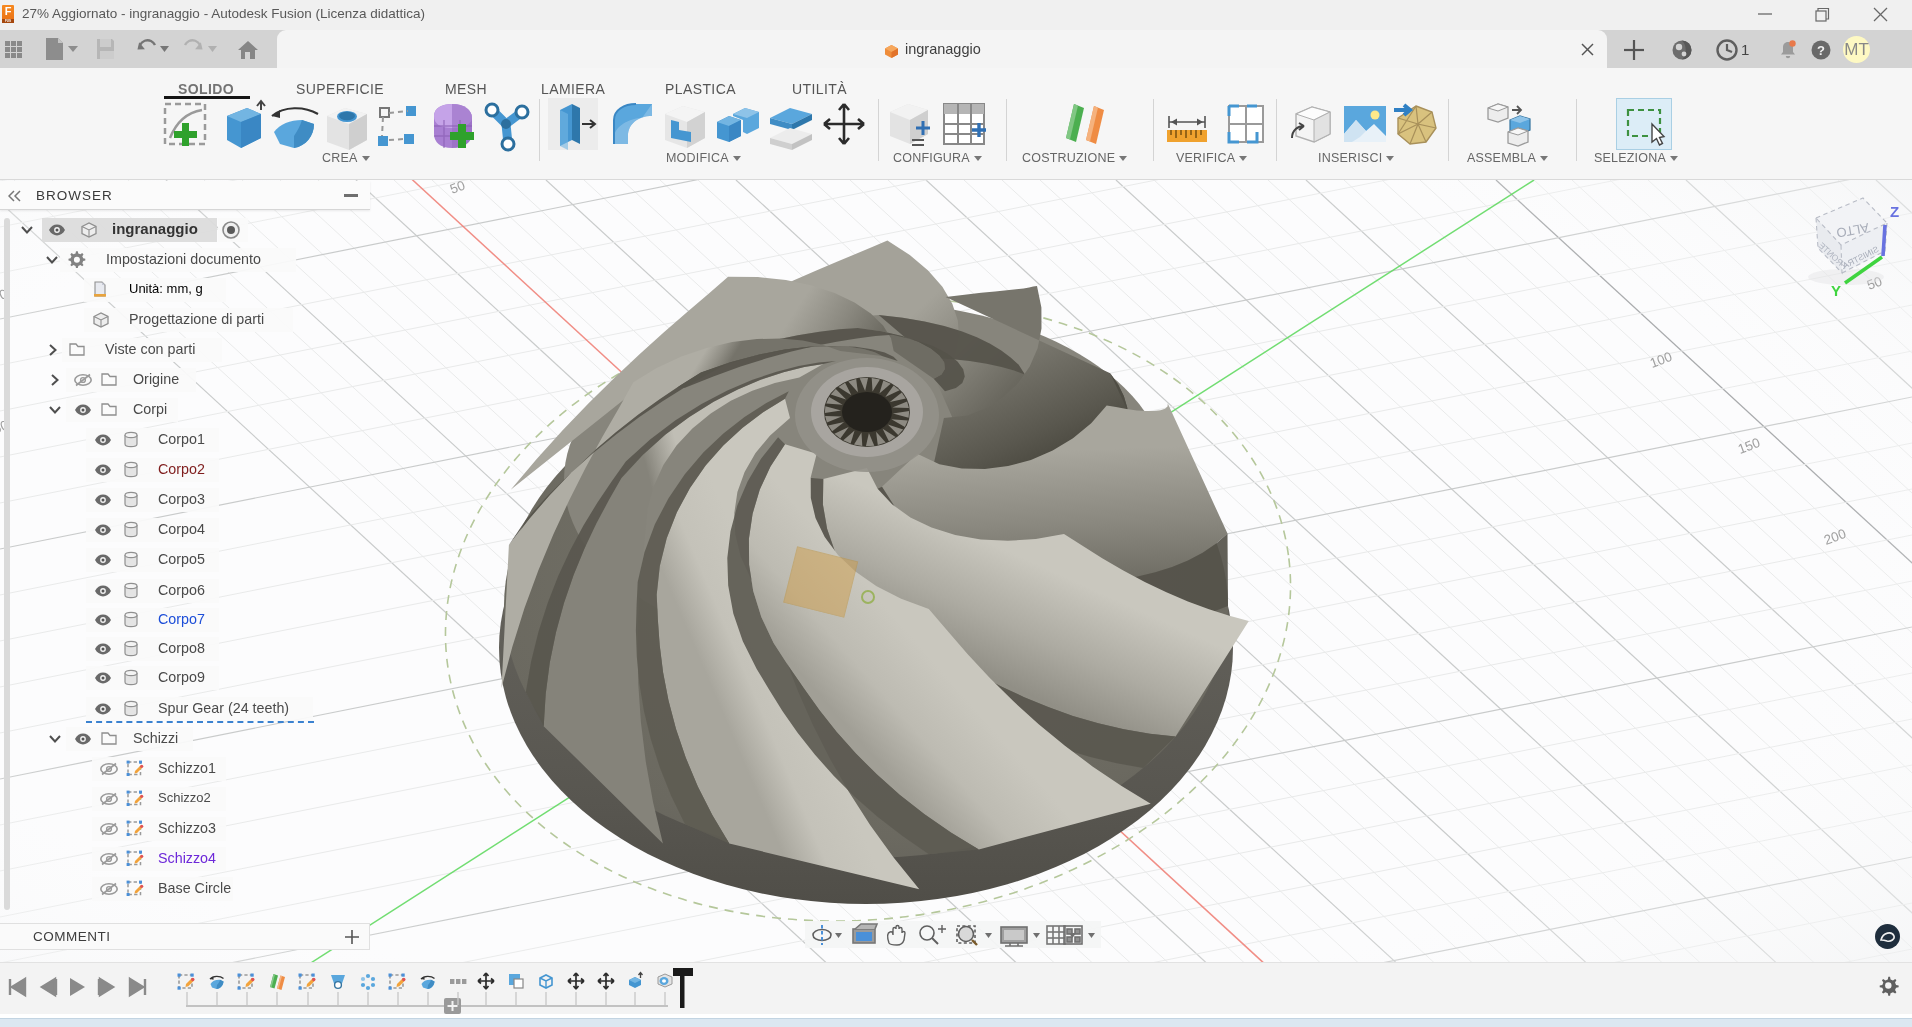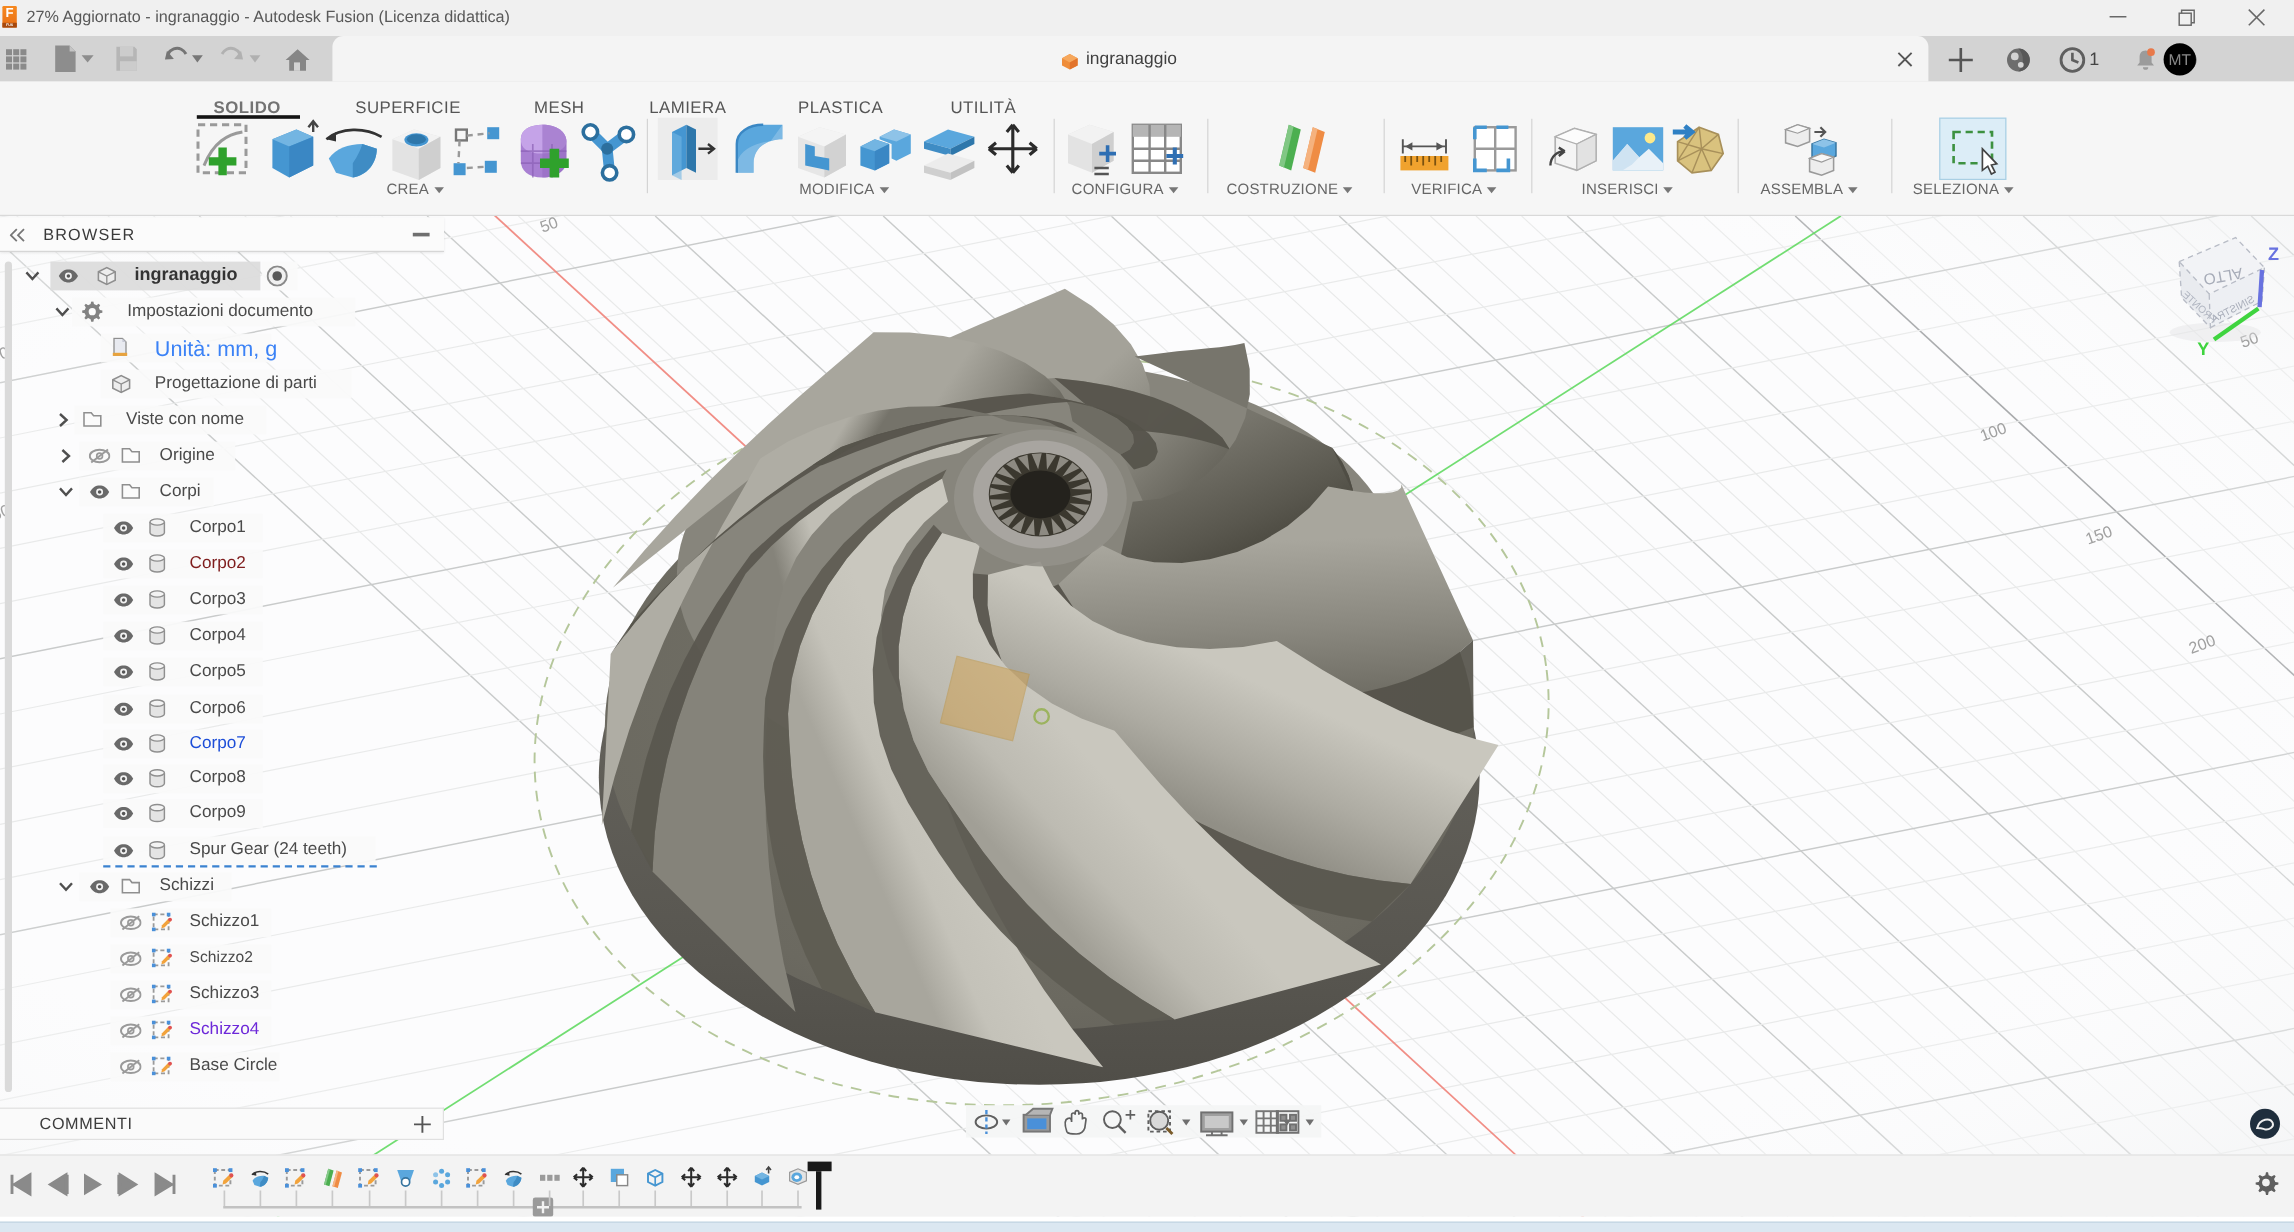--- a/index.html
+++ b/index.html
@@ -334,21 +334,21 @@
 <div class="abs" style="left:1741px;top:41px;font-size:15px;color:#444">1</div>
 <svg class="abs" style="left:1776px;top:38px" width="24" height="24">
   <path d="M 12 4 C 8.8 4 7 6.3 7 9.5 L 7 14 L 5 16.5 L 19 16.5 L 17 14 L 17 9.5 C 17 6.3 15.2 4 12 4 Z" fill="#9b9b9b"></path>
   <path d="M 9.8 18 a 2.2 2.2 0 0 0 4.4 0 z" fill="#9b9b9b"></path>
   <circle cx="16.5" cy="5.5" r="3.2" fill="#e8794a"></circle>
 </svg>
 <svg class="abs" style="left:1810px;top:39px" width="22" height="22">
   <circle cx="11" cy="11" r="9.5" fill="#696969"></circle>
   <text x="11" y="16" font-size="13" font-weight="bold" fill="#f0f0f0" text-anchor="middle" font-family="Liberation Sans">?</text>
 </svg>
-<div class="abs" style="left:1803px;top:36px;width:27px;height:27px;border-radius:50%;background:#000000;color:#888;font-size:13px;text-align:center;line-height:27px">MT</div>
+<div class="abs" style="left:1843px;top:36px;width:27px;height:27px;border-radius:50%;background:#fef9c3;color:#888;font-size:17px;text-align:center;line-height:27px">MT</div>
 
 <div id="ribbon" class="abs"></div>
 <div class="rtab abs active" style="left:178px">SOLIDO</div>
 <div id="solido-underline" class="abs"></div>
 <div class="rtab abs" style="left:296px">SUPERFICIE</div>
 <div class="rtab abs" style="left:445px">MESH</div>
 <div class="rtab abs" style="left:541px">LAMIERA</div>
 <div class="rtab abs" style="left:665px">PLASTICA</div>
 <div class="rtab abs" style="left:792px">UTILITÀ</div>
 
@@ -627,34 +627,34 @@
       <use href="#i-carD"></use>
     </svg>
 <svg class="abs" style="left:68px;top:251px" width="18" height="18">
       <use href="#i-gear"></use>
     </svg>
 <div class="abs" style="left:106px;top:251px;font-size:14.3px;color:#4a4a4a">Impostazioni documento</div>
 <div class="abs" style="left:84px;top:278px;width:142px;height:24px;background:#fafafa;opacity:.93"></div>
 <svg class="abs" style="left:92px;top:281px" width="18" height="18">
       <use href="#i-doc"></use>
     </svg>
-<div class="abs" style="left:129px;top:281px;font-size:18px;color:#3b82f6">Unità: mm, g</div>
+<div class="abs" style="left:129px;top:281px;font-size:13px;color:#000000">Unità: mm, g</div>
 <div class="abs" style="left:84px;top:308px;width:209px;height:24px;background:#fafafa;opacity:.93"></div>
 <svg class="abs" style="left:92px;top:311px" width="18" height="18">
       <use href="#i-cube"></use>
     </svg>
 <div class="abs" style="left:129px;top:311px;font-size:14.3px;color:#4a4a4a">Progettazione di parti</div>
 <div class="abs" style="left:62px;top:338px;width:160px;height:24px;background:#fafafa;opacity:.93"></div>
 <svg class="abs" style="left:46px;top:343px" width="14" height="14">
       <use href="#i-carR"></use>
     </svg>
 <svg class="abs" style="left:68px;top:341px" width="18" height="18">
       <use href="#i-folder"></use>
     </svg>
-<div class="abs" style="left:105px;top:341px;font-size:14.3px;color:#4a4a4a">Viste con nome</div>
+<div class="abs" style="left:105px;top:341px;font-size:14.3px;color:#4a4a4a">Viste con parti</div>
 <div class="abs" style="left:66px;top:368px;width:130px;height:24px;background:#fafafa;opacity:.93"></div>
 <svg class="abs" style="left:48px;top:373px" width="14" height="14">
       <use href="#i-carR"></use>
     </svg>
 <svg class="abs" style="left:74px;top:373px" width="18" height="14">
       <use href="#i-eyeoff"></use>
     </svg>
 <svg class="abs" style="left:100px;top:371px" width="18" height="18">
       <use href="#i-folder"></use>
     </svg>

